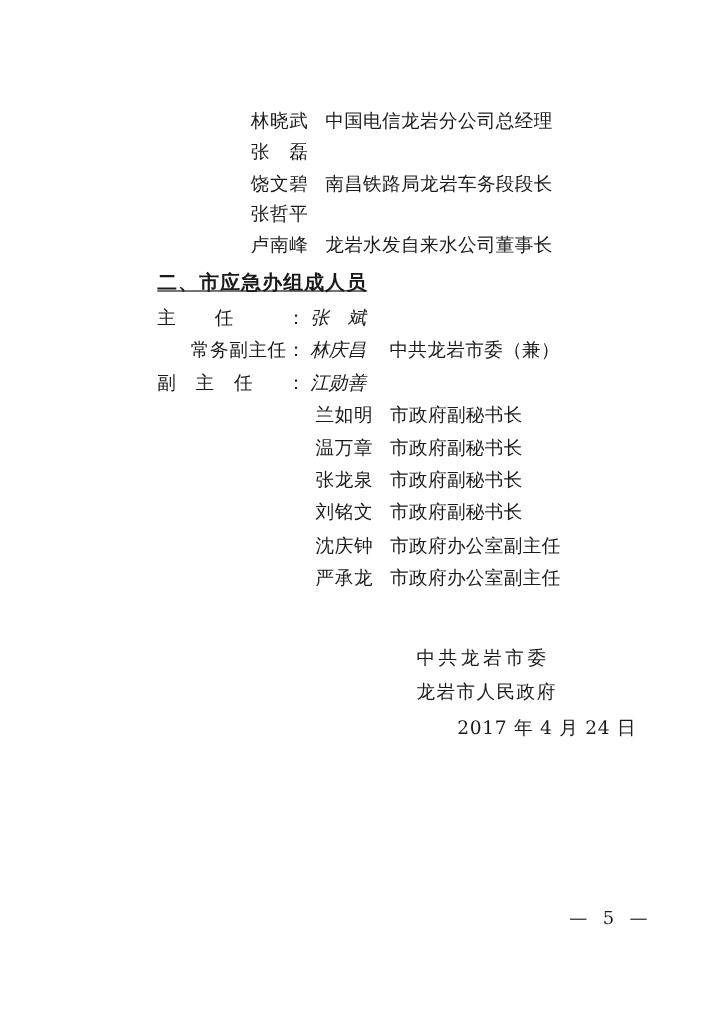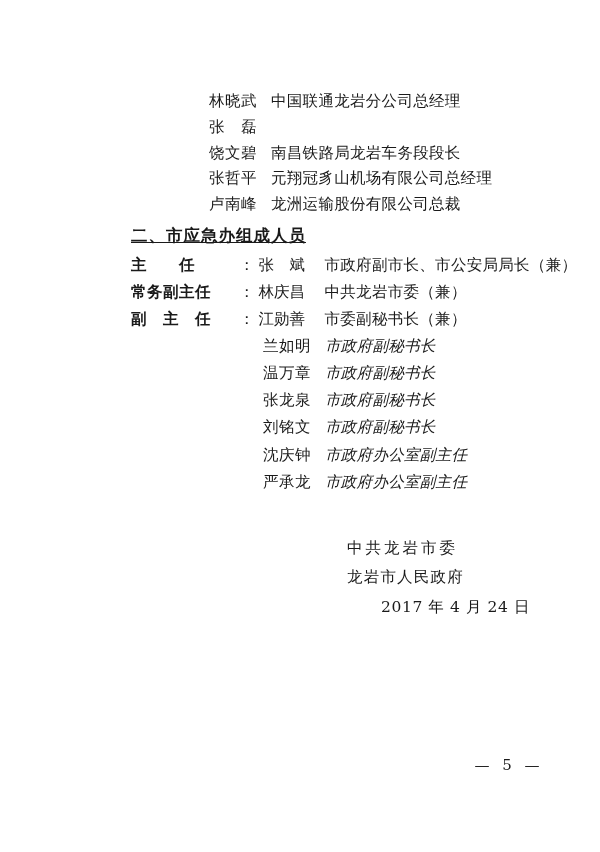--- a/index.html
+++ b/index.html
@@ -66,56 +66,57 @@
     display: flex;
     align-items: baseline;
     font-size: 15.5px;
     line-height: 1.3;
     margin-bottom: 7px;
     padding-left: 100px;
     white-space: nowrap;
   }
   .officer-label {
     width: 108px;
-    font-weight: bold;
+    font-weight: normal;
     letter-spacing: 0.5px;
     display: inline-block;
+    text-align: right;
   }
   .officer-label.spread {
     display: flex;
     justify-content: space-between;
   }
   .officer-colon {
     margin-right: 4px;
   }
   .officer-name {
     min-width: 52px;
     display: inline-flex;
     justify-content: space-between;
+    font-style: italic;
   }
   .officer-title {
     margin-left: 14px;
     letter-spacing: 0.3px;
   }
   .sub-officer-row {
     display: flex;
     align-items: baseline;
     font-size: 15.5px;
     line-height: 1.3;
     margin-bottom: 7px;
     padding-left: 232px;
     white-space: nowrap;
   }
   .sub-officer-name {
     letter-spacing: 0.5px;
   }
   .sub-officer-title {
     margin-left: 14px;
     letter-spacing: 0.3px;
-    font-style: italic;
   }
 
   
   .signature {
     margin-top: 42px;
     padding-left: 316px;
     font-size: 15.5px;
     line-height: 1.9;
   }
   .sig-line {
@@ -147,59 +148,56 @@
 </style>
 </head>
 <body>
 
 <div class="page">
   <div class="doc-body" style="padding-top:92px;">
 
     <div>
       <div class="name-row indent-list">
         <span class="name-cell">林晓武</span>
-        <span class="role-cell">中国联通龙岩分公司总经理</span>
+        <span class="role-cell">中国电信龙岩分公司总经理</span>
       </div>
       <div class="name-row indent-list">
         <span class="name-cell">张　磊</span>
       </div>
       <div class="name-row indent-list">
         <span class="name-cell">饶文碧</span>
         <span class="role-cell">南昌铁路局龙岩车务段段长</span>
       </div>
       <div class="name-row indent-list">
         <span class="name-cell">张哲平</span>
-        <span class="role-cell">元翔冠豸山机场有限公司总经理</span>
       </div>
       <div class="name-row indent-list">
         <span class="name-cell">卢南峰</span>
-        <span class="role-cell">龙洲运输股份有限公司总裁</span>
+        <span class="role-cell">龙岩水发自来水公司董事长</span>
       </div>
     </div>
 
     <div class="section-head">二、市应急办组成人员</div>
 
     <div>
       <div class="officer-row">
         <span class="officer-label spread">主　　任</span>
         <span class="officer-colon">：</span>
         <span class="officer-name">张　斌</span>
-        <span class="officer-title">市政府副市长、市公安局局长（兼）</span>
       </div>
       <div class="officer-row">
         <span class="officer-label">常务副主任</span>
         <span class="officer-colon">：</span>
         <span class="officer-name">林庆昌</span>
         <span class="officer-title">中共龙岩市委（兼）</span>
       </div>
       <div class="officer-row">
         <span class="officer-label spread">副　主　任</span>
         <span class="officer-colon">：</span>
         <span class="officer-name">江勋善</span>
-        <span class="officer-title">市委副秘书长（兼）</span>
       </div>
 
       <div class="sub-officer-row">
         <span class="sub-officer-name">兰如明</span>
         <span class="sub-officer-title">市政府副秘书长</span>
       </div>
       <div class="sub-officer-row">
         <span class="sub-officer-name">温万章</span>
         <span class="sub-officer-title">市政府副秘书长</span>
       </div>

